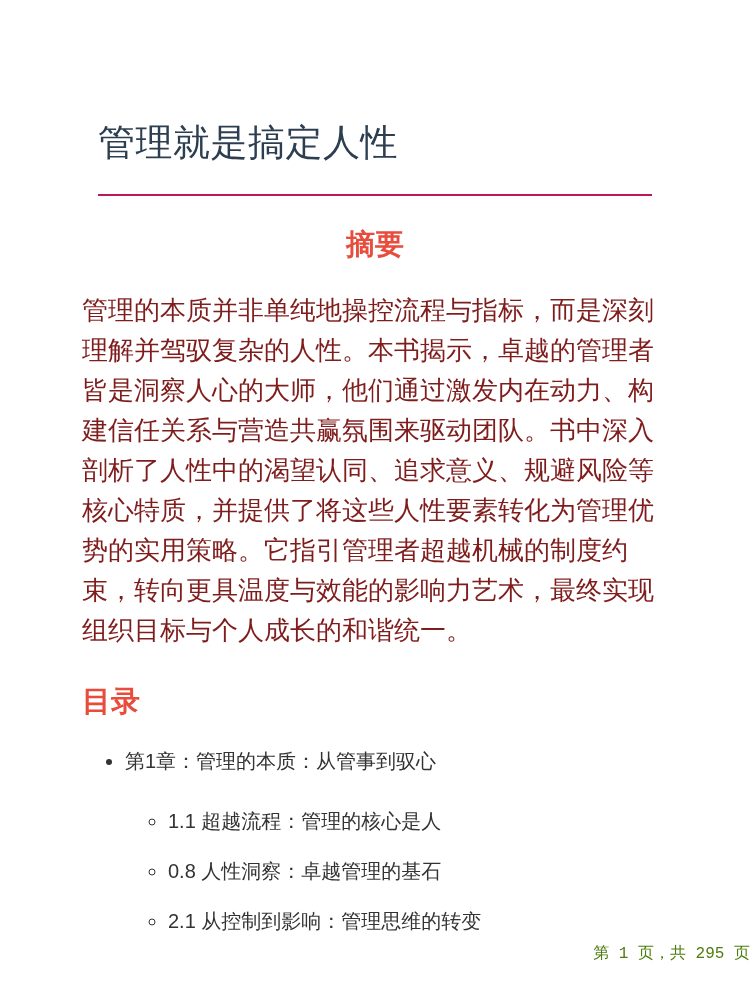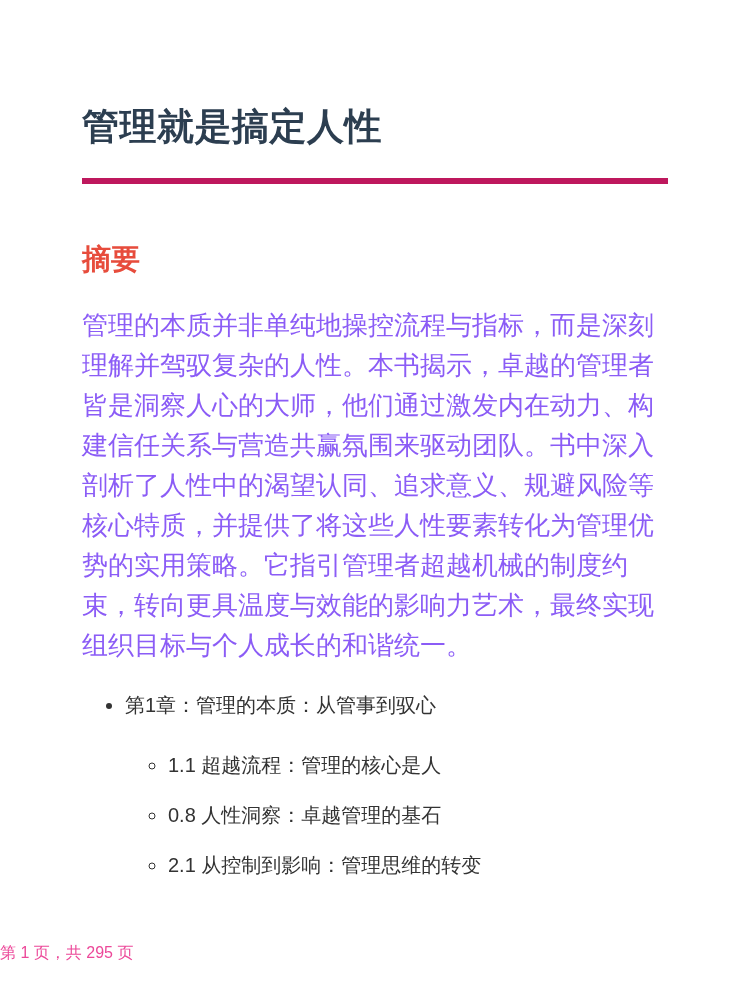--- a/index.html
+++ b/index.html
@@ -13,45 +13,46 @@
     position: relative;
     font-family: "Liberation Sans", "DejaVu Sans", sans-serif;
     color: #333333;
     overflow: hidden;
   }
   .page {
     padding: 0 82px;
     box-sizing: border-box;
   }
   .doc-title {
-    margin: 0;
+    margin: 16px;
     padding-top: 102px;
     padding-bottom: 26px;
-    border-bottom: 6px solid #be185d;
+    border-bottom: 2px solid #be185d;
     font-size: 37px;
     line-height: 1.35;
-    font-weight: 700;
+    font-weight: 400;
     color: #2c3e50;
     letter-spacing: 0.5px;
   }
   .section-heading {
     margin: 0;
     font-size: 29px;
     line-height: 1.35;
     font-weight: 700;
     color: #e74c3c;
   }
   .abstract-heading {
-    margin-top: 56px;
+    margin-top: 29px;
+    text-align: center;
   }
   .abstract-body {
     margin: 26px 0 0 0;
     font-size: 26px;
     line-height: 40px;
-    color: #8b5cf6;
+    color: #7f1d1d;
     text-align: left;
   }
   .toc-heading {
     margin-top: 32px;
   }
   ul.toc-outer {
     margin: 20px 0 0 0;
     padding-left: 43px;
     list-style: disc;
   }
@@ -66,37 +67,38 @@
     color: #333333;
   }
   ul.toc-inner li + li {
     margin-top: 10px;
   }
   .page-footer {
     position: absolute;
     left: 0;
     right: 0;
     bottom: 36px;
-    text-align: left;
-    font-family: Liberation Sans, sans-serif;
+    text-align: right;
+    font-family: Liberation Mono, monospace;
     font-size: 16px;
-    color: #ec4899;
+    color: #4d7c0f;
   }
 </style>
 </head>
 <body>
 
 <div class="page">
 
   <h1 class="doc-title">管理就是搞定人性</h1>
 
   <h2 class="section-heading abstract-heading">摘要</h2>
 
   <p class="abstract-body">管理的本质并非单纯地操控流程与指标，而是深刻理解并驾驭复杂的人性。本书揭示，卓越的管理者皆是洞察人心的大师，他们通过激发内在动力、构建信任关系与营造共赢氛围来驱动团队。书中深入剖析了人性中的渴望认同、追求意义、规避风险等核心特质，并提供了将这些人性要素转化为管理优势的实用策略。它指引管理者超越机械的制度约束，转向更具温度与效能的影响力艺术，最终实现组织目标与个人成长的和谐统一。</p>
 
+  <h2 class="section-heading toc-heading">目录</h2>
 
   <ul class="toc-outer">
     <li>
       <span>第1章：管理的本质：从管事到驭心</span>
       <ul class="toc-inner">
         <li>1.1 超越流程：管理的核心是人</li>
         <li>0.8 人性洞察：卓越管理的基石</li>
         <li>2.1 从控制到影响：管理思维的转变</li>
       </ul>
     </li>

